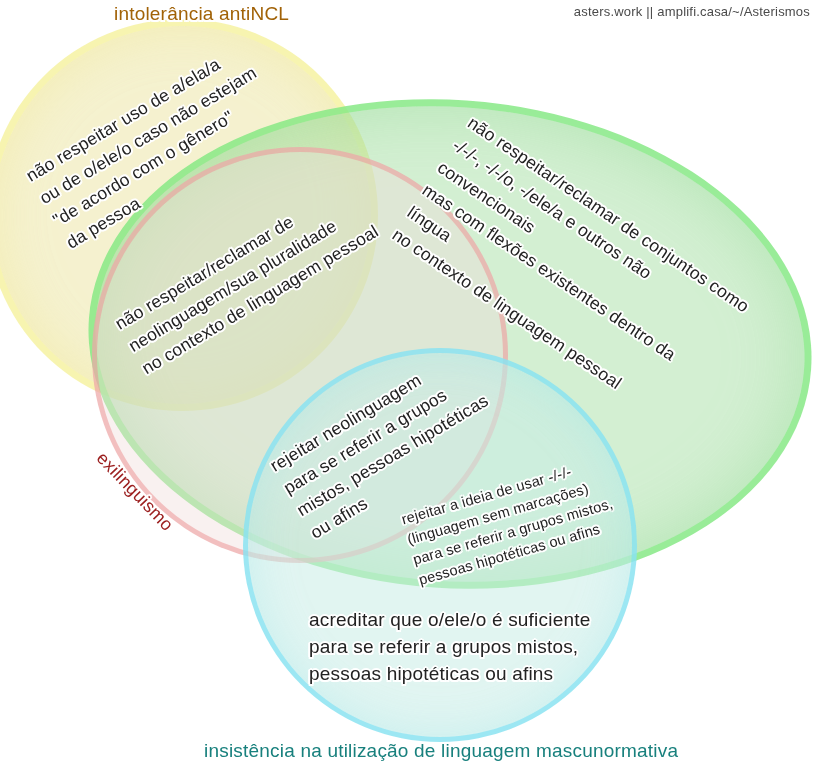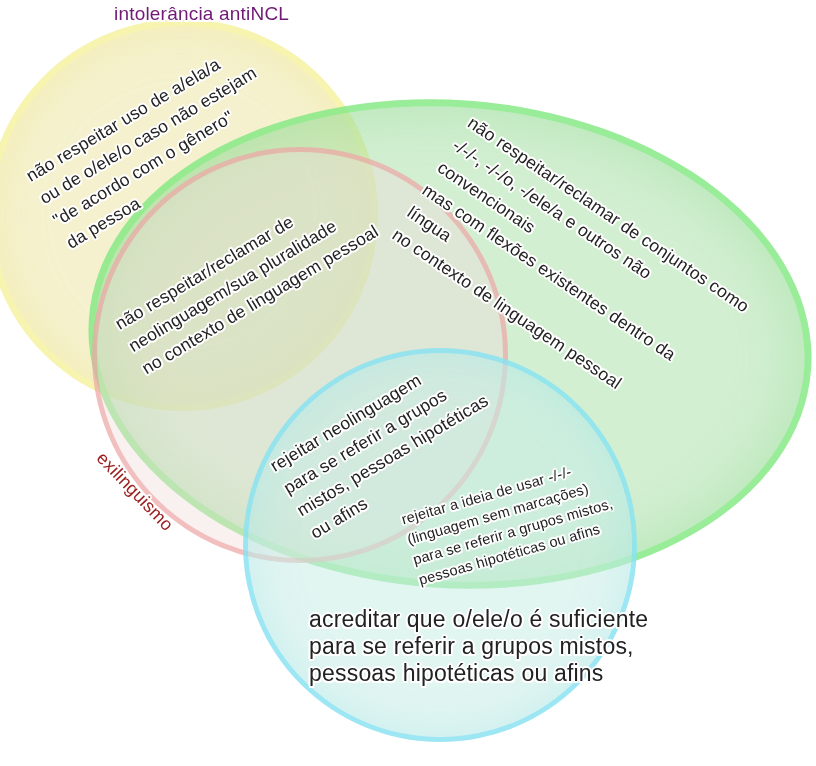--- a/index.html
+++ b/index.html
@@ -44,47 +44,49 @@
     position:absolute; color:#222222; font-size:17.5px; line-height:26px;
     font-weight:500; letter-spacing:0.2px; white-space:pre-line;
     transform-origin:0 0; z-index:5;
   }
   .note-antincl { left:21px;  top:166px; transform:rotate(-31deg); }
   .note-middle  { left:110px; top:314px; transform:rotate(-31deg); }
   .note-exor    { left:477px; top:110px; transform:rotate(34deg); line-height:27px; }
   .note-masc-big{ left:265px; top:456px; transform:rotate(-31deg); }
   .note-masc-sm { left:399px; top:510px; transform:rotate(-16deg);
                   font-size:14.5px; line-height:21px; }
-  .note-bottom  { left:309px; top:606px; font-size:23px; line-height:27px; }
+  .note-bottom  { left:309px; top:606px; font-size:19px; line-height:27px; }
   .set-label {
     position:absolute; font-size:19px; font-weight:500; letter-spacing:0.2px;
     white-space:nowrap; transform-origin:0 0; z-index:6;
   }
   .label-antincl { left:114px; top:3px; }
   .label-exor    { left:397px; top:76px; }
   .label-exil    { left:107px; top:448px; transform:rotate(46deg); font-size:18px; }
   .label-masc    { left:204px; top:740px; }
   .site-credit {
     position:absolute; right:6px; top:4px; font-size:13px;
     color:#4a4a4a; letter-spacing:0.2px; z-index:6;
   }
 </style>
 </head>
 <body>
 
 <div class="canvas">
 
+  <div class="site-credit halo">asters.work || amplifi.casa/~/Asterismos</div>
 
   <div class="shape shape-antincl"></div>
   <div class="shape shape-exor"></div>
   <div class="shape shape-exil"></div>
   <div class="shape shape-masc"></div>
 
-  <div class="set-label label-antincl halo" style="color: #701a75;">intolerância antiNCL</div>
+  <div class="set-label label-antincl halo" style="color: #a16207;">intolerância antiNCL</div>
   <div class="set-label label-exil halo" style="color: rgb(156, 32, 32);">exilinguismo</div>
+  <div class="set-label label-masc halo" style="color: rgb(24, 128, 125);">insistência na utilização de linguagem mascunormativa</div>
 
   <div class="note note-antincl halo">não respeitar uso de a/ela/a
 ou de o/ele/o caso não estejam
 "de acordo com o gênero"
 da pessoa</div>
   <div class="note note-middle halo">não respeitar/reclamar de
 neolinguagem/sua pluralidade
 no contexto de linguagem pessoal</div>
   <div class="note note-exor halo">não respeitar/reclamar de conjuntos como
 -/-/-, -/-/o, -/ele/a e outros não convencionais

